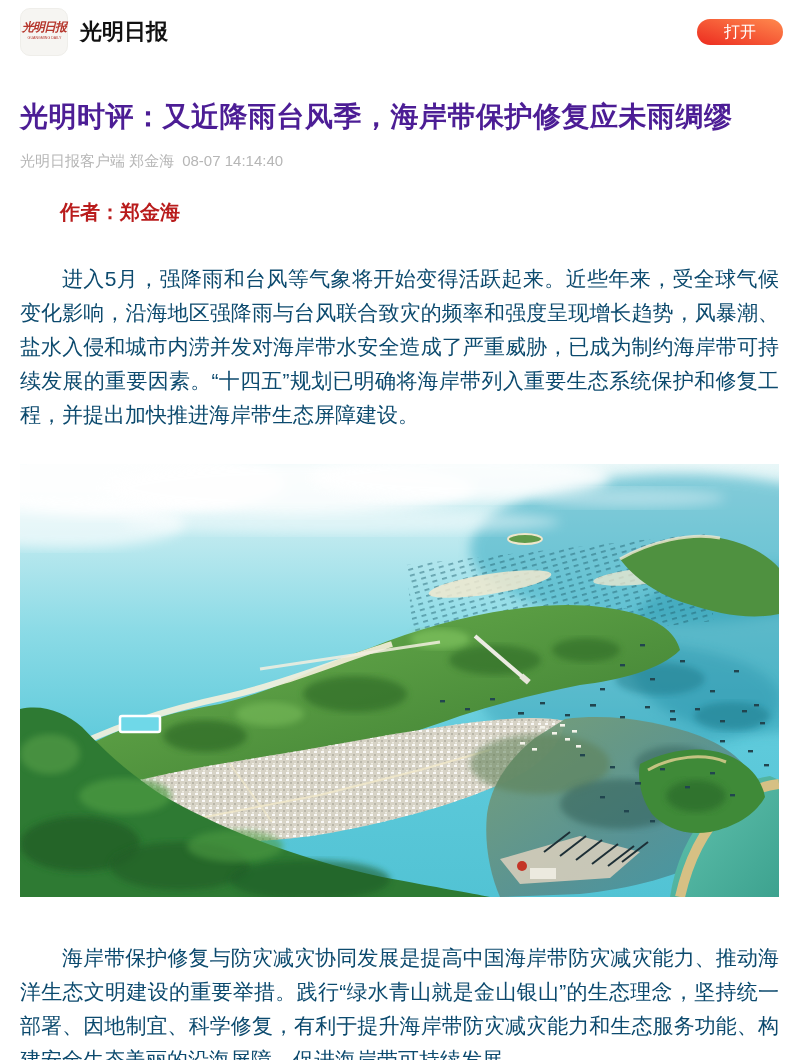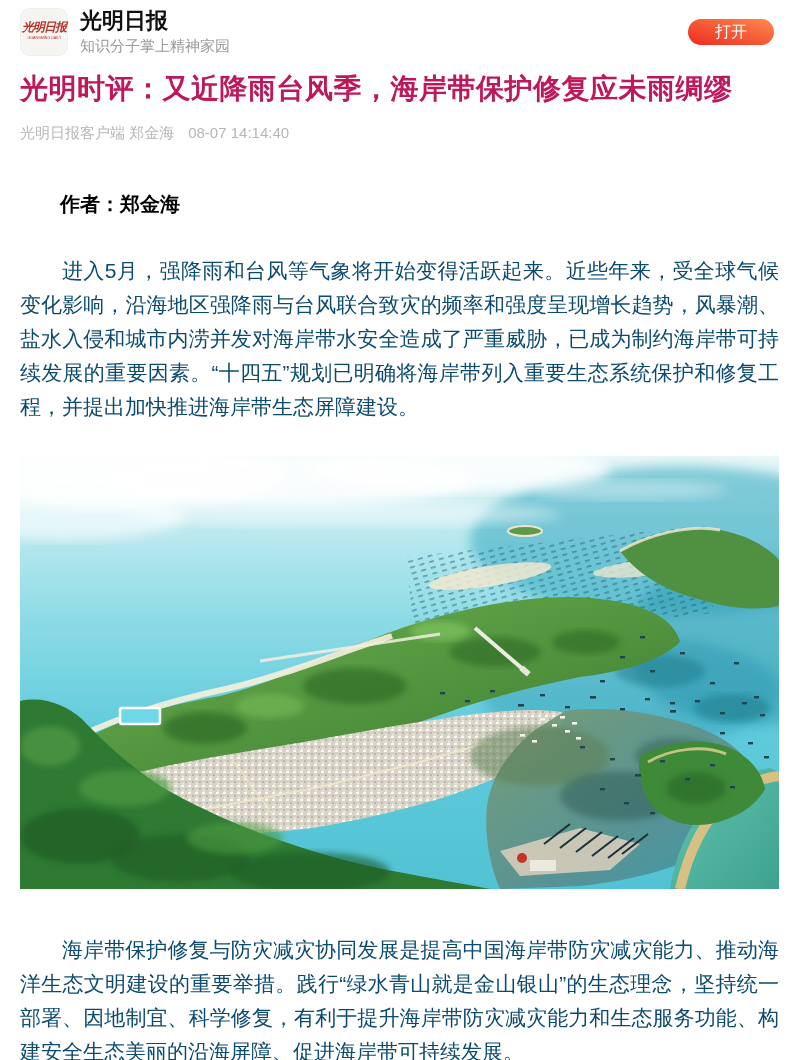--- a/index.html
+++ b/index.html
@@ -3,57 +3,56 @@
 <meta charset="utf-8">
 <style>
   * { box-sizing: border-box; margin: 0; padding: 0; }
   html,body { background:#ffffff; }
   body {
     width: 799px; height: 1060px; margin: 0 auto; overflow: hidden;
     font-family: "Liberation Sans", "DejaVu Sans", sans-serif;
     color:#181818;
   }
   
-  .hdr { display:flex; align-items:center; padding: 8px 25px 6px 20px; height: 62px; }
+  .hdr { display:flex; align-items:center; padding: 8px 16px 6px 20px; height: 62px; }
   .logo {
     width:48px; height:48px; border-radius:10px; background:#f6f5f2;
     display:flex; flex-direction:column; align-items:center; justify-content:center;
     flex:0 0 auto; border:1px solid #efeeea;
   }
   .logo-cn { font-size:12px; font-weight:700; color:#b5342a; font-style:italic; letter-spacing:-1px; white-space:nowrap; }
   .logo-en { font-size:8px; color:#b5342a; transform:scale(.45); transform-origin:center top; white-space:nowrap; letter-spacing:0; }
   .hdr-txt { margin-left:12px; flex:1 1 auto; min-width:0; }
   .app-name { font-size:22px; font-weight:700; color:#111; line-height:26px; }
   .app-tag  { font-size:15px; color:#999; margin-top:3px; }
   .open-btn {
     flex:0 0 auto; width:86px; height:26px; border-radius:17px; border:none;
     background: linear-gradient(to bottom left, #ff8a4e, #ec2b1f);
     color:#fff; font-size:16px; display:flex; align-items:center; justify-content:center;
     cursor:pointer; font-family:inherit;
   }
   
-  .title { margin: 8px 20px 0 20px; font-size:28px; line-height:38px; font-weight:700; color:#be185d; letter-spacing:.5px; }
-  .byline { margin: 16px 20px 0 20px; font-size:15px; color:#b6b6b6; display:flex; gap:14px; }
-  .author { margin: 48px 20px 0 60px; font-size:20px; font-weight:700; color:#000000; }
+  .title { margin: 36px 20px 0 20px; font-size:28px; line-height:38px; font-weight:700; color:#4c1d95; letter-spacing:.5px; }
+  .byline { margin: 16px 20px 0 20px; font-size:15px; color:#b6b6b6; display:flex; gap:8px; }
+  .author { margin: 28px 20px 0 60px; font-size:20px; font-weight:700; color:#b91c1c; }
   .para { margin: 36px 20px 0 20px; font-size:21px; line-height:34px; color:#0c4a6e; text-indent:2em; text-align:justify; }
   .para.second { margin-top:44px; }
   figure.photo { margin: 32px 20px 0 20px; width:759px; height:433px; overflow:hidden; }
   figure.photo svg { display:block; }
 </style>
 </head>
 <body>
 
 <div class="hdr">
   <div class="logo">
     <div class="logo-cn">光明日报</div>
     <div class="logo-en">GUANGMING DAILY</div>
   </div>
   <div class="hdr-txt">
     <div class="app-name">光明日报</div>
-    <div class="app-tag">知识分子掌上精神家园</div>
   </div>
   <button class="open-btn">打开</button>
 </div>
 
 <h1 class="title">光明时评：又近降雨台风季，海岸带保护修复应未雨绸缪</h1>
 
 <div class="byline">
   <span>光明日报客户端 郑金海</span>
   <span>08-07 14:14:40</span>
 </div>

